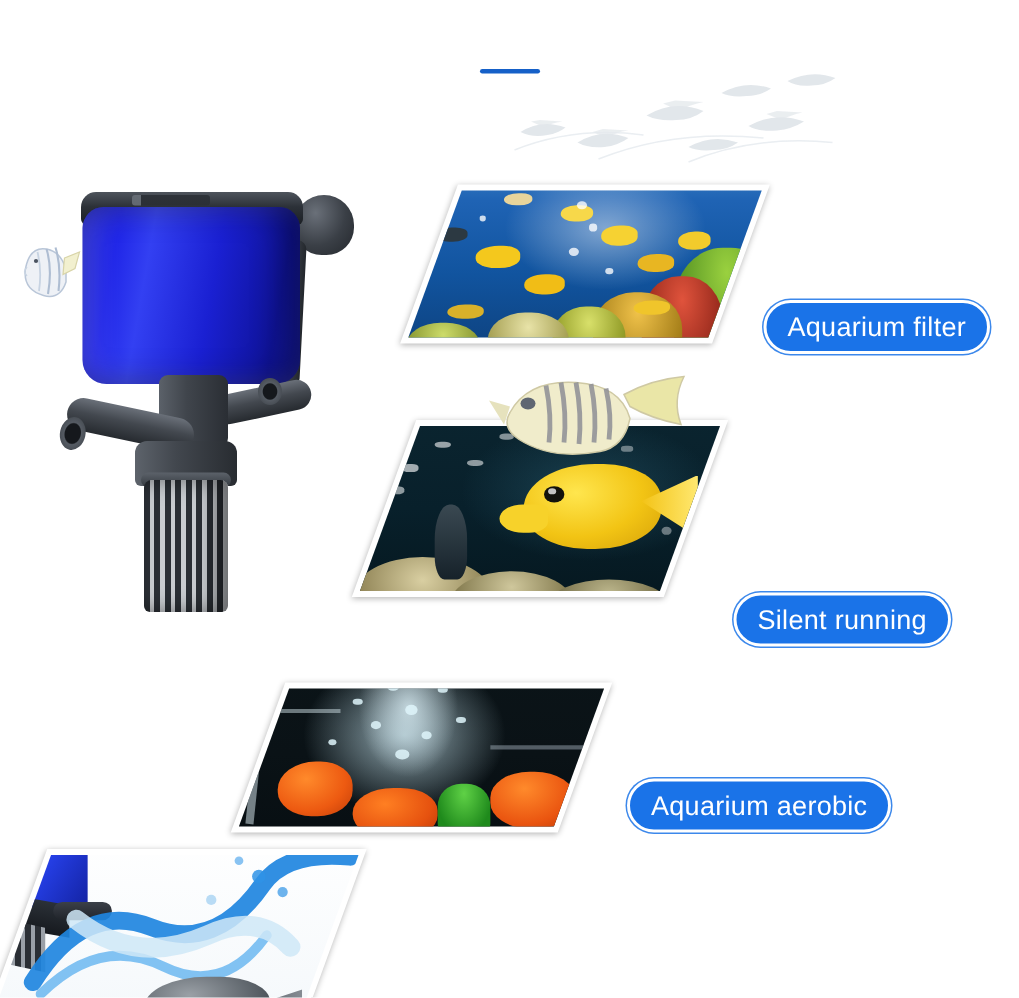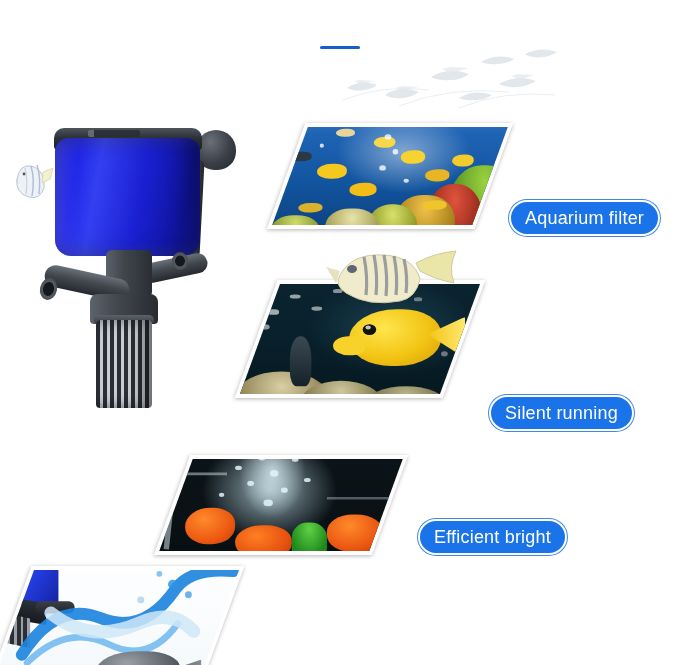--- a/index.html
+++ b/index.html
@@ -390,16 +390,16 @@
         <div class="abs" style="right:-4%;bottom:-6%;width:20%;height:40%;border-radius:60% 10% 60% 10%;
              background:linear-gradient(150deg,#7ed957,#2f9a2a);"></div>
       </div>
     </div>
   </div>
 
   <div class="badge" id="badge-aquarium">Aquarium filter</div>
 
   <div class="badge" id="badge-silent">Silent running</div>
 
-  <div class="badge" id="badge-aerobic">Efficient bright</div>
+  <div class="badge" id="badge-aerobic">Aquarium aerobic</div>
 
 
 </div>
 
 </body></html>

